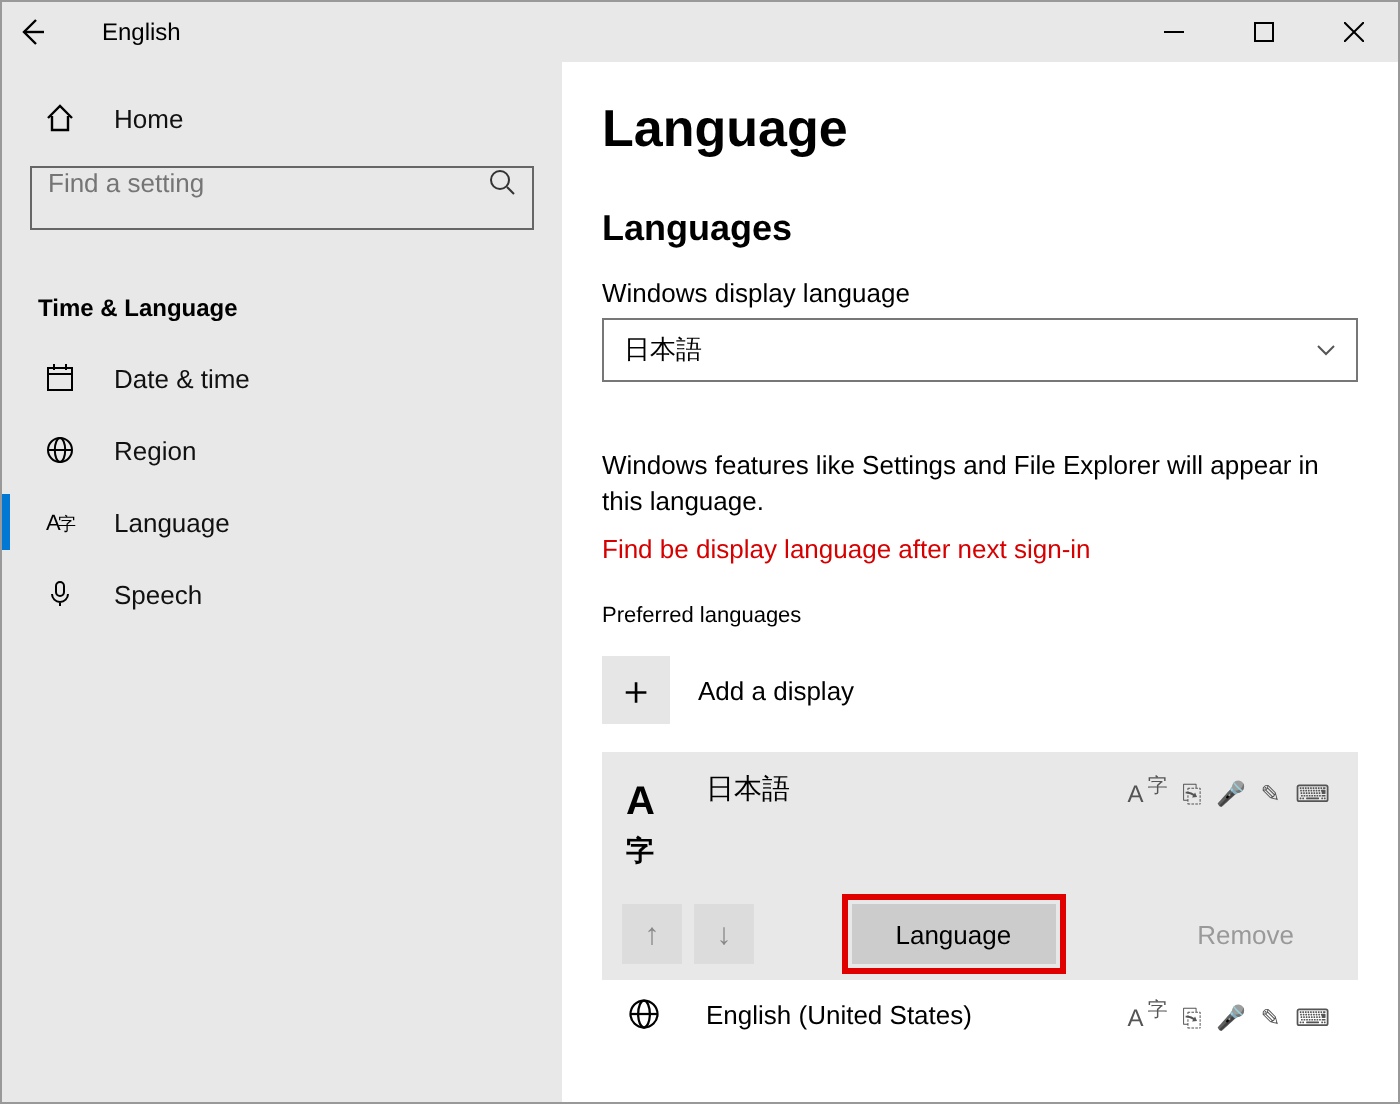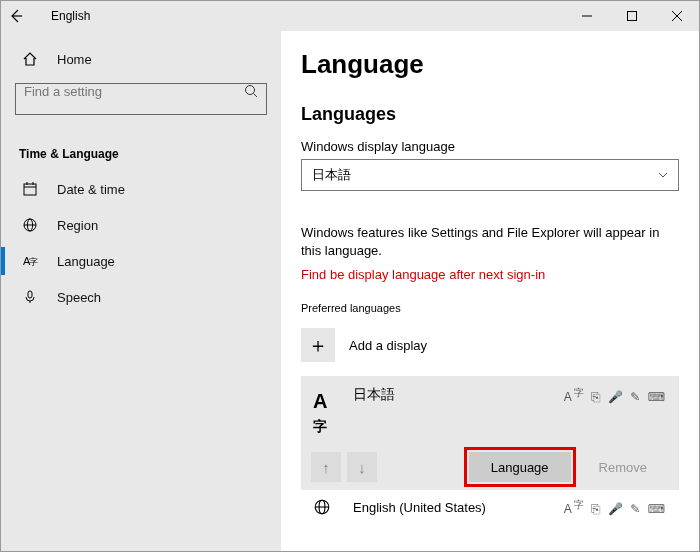--- a/index.html
+++ b/index.html
@@ -33,21 +33,21 @@
     .lang-card { background: #e8e8e8; padding: 10px 12px 10px 12px; display: flex; gap: 12px; }
     .lang-card .bigicon { font-size: 20px; padding-top: 4px; width: 28px; text-align: left; font-weight: bold; }
     .lang-card .info { flex: 1; }
     .lang-card .name { font-size: 14px; margin-bottom: 2px; }
     .lang-card .sub { font-size: 12px; color: #666; line-height: 1.35; }
     .lang-card .badges { font-size: 12px; color: #555; letter-spacing: 2px; white-space: nowrap; }
     .actions { display: flex; align-items: center; background: #e8e8e8; padding: 6px 10px 8px 10px; gap: 6px; }
     .arrow-btn { width: 30px; height: 30px; background: #dcdcdc; display: flex; align-items: center; justify-content: center; font-size: 15px; color: #888; cursor: pointer; }
     .actions .spacer2 { flex: 1; }
     .btn { height: 30px; padding: 0 22px; font-size: 13px; background: #ccc; border: none; cursor: pointer; }
-    .btn.disabled { color: #999; background: transparent; }
+    .btn.disabled { color: #999; background: transparent; margin-left: 43px; }
     .btn.options { position: relative; }
     .highlight-box { position: absolute; border: 3px solid #e00000; pointer-events: none; }
     .next-lang { display: flex; align-items: center; padding: 8px 12px; gap: 12px; font-size: 13px; }
     .next-lang .bigicon { font-size: 20px; width: 28px; text-align: center; }
     .next-lang .badges { margin-left: auto; font-size: 12px; color: #555; letter-spacing: 2px; }
     svg { display: block; }
   </style>
 </head>
 <body>
 

